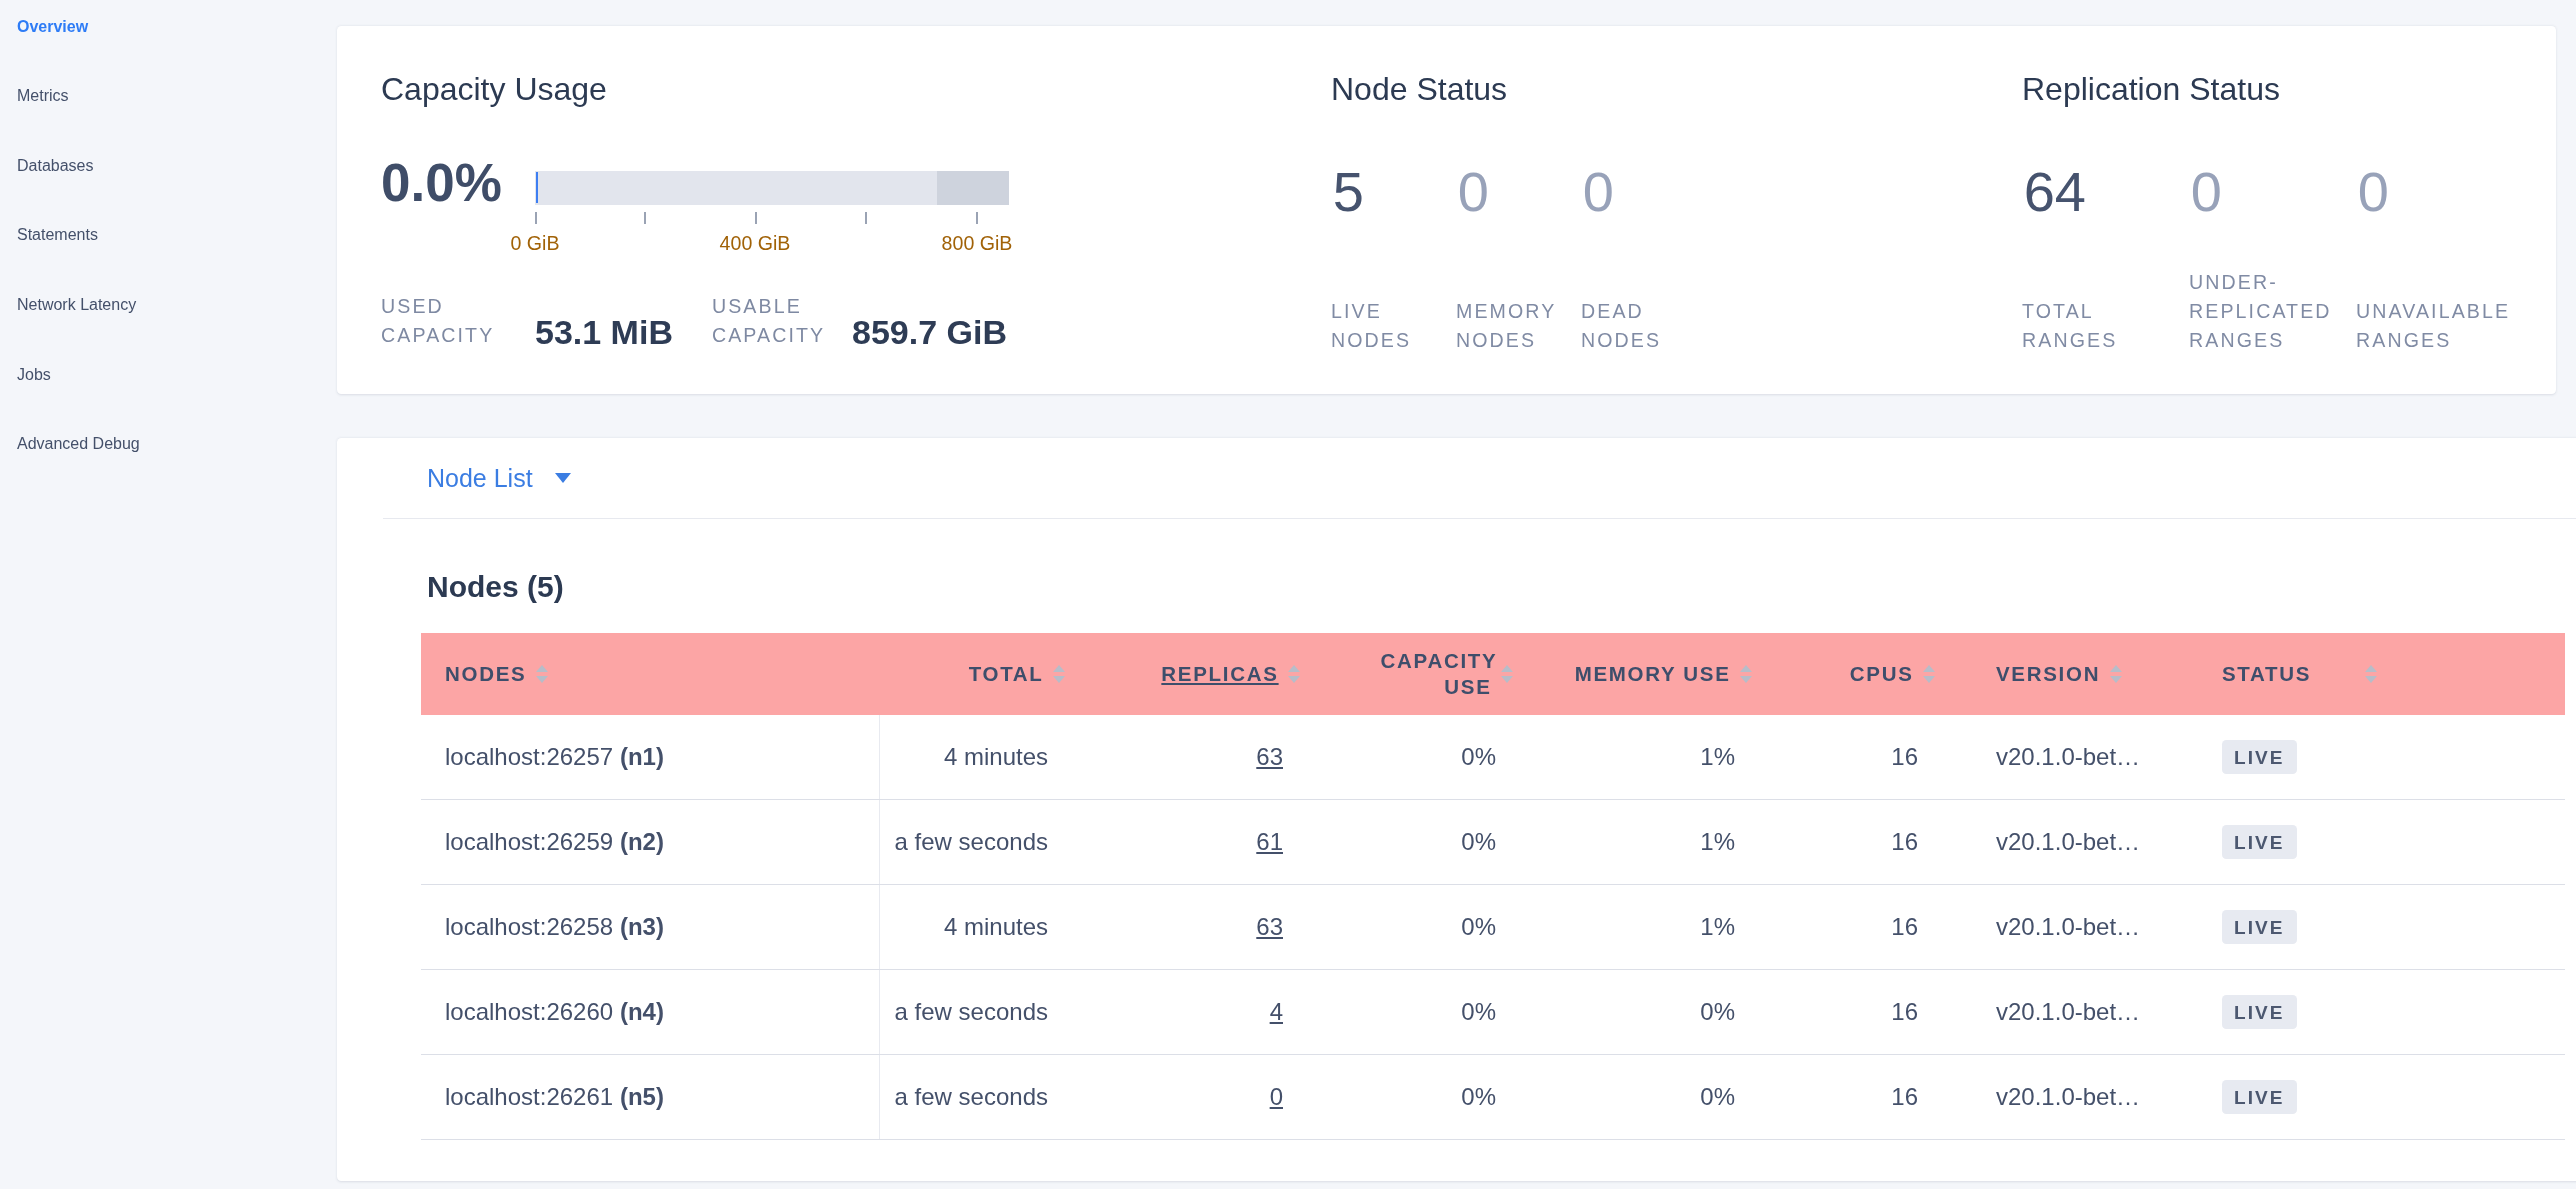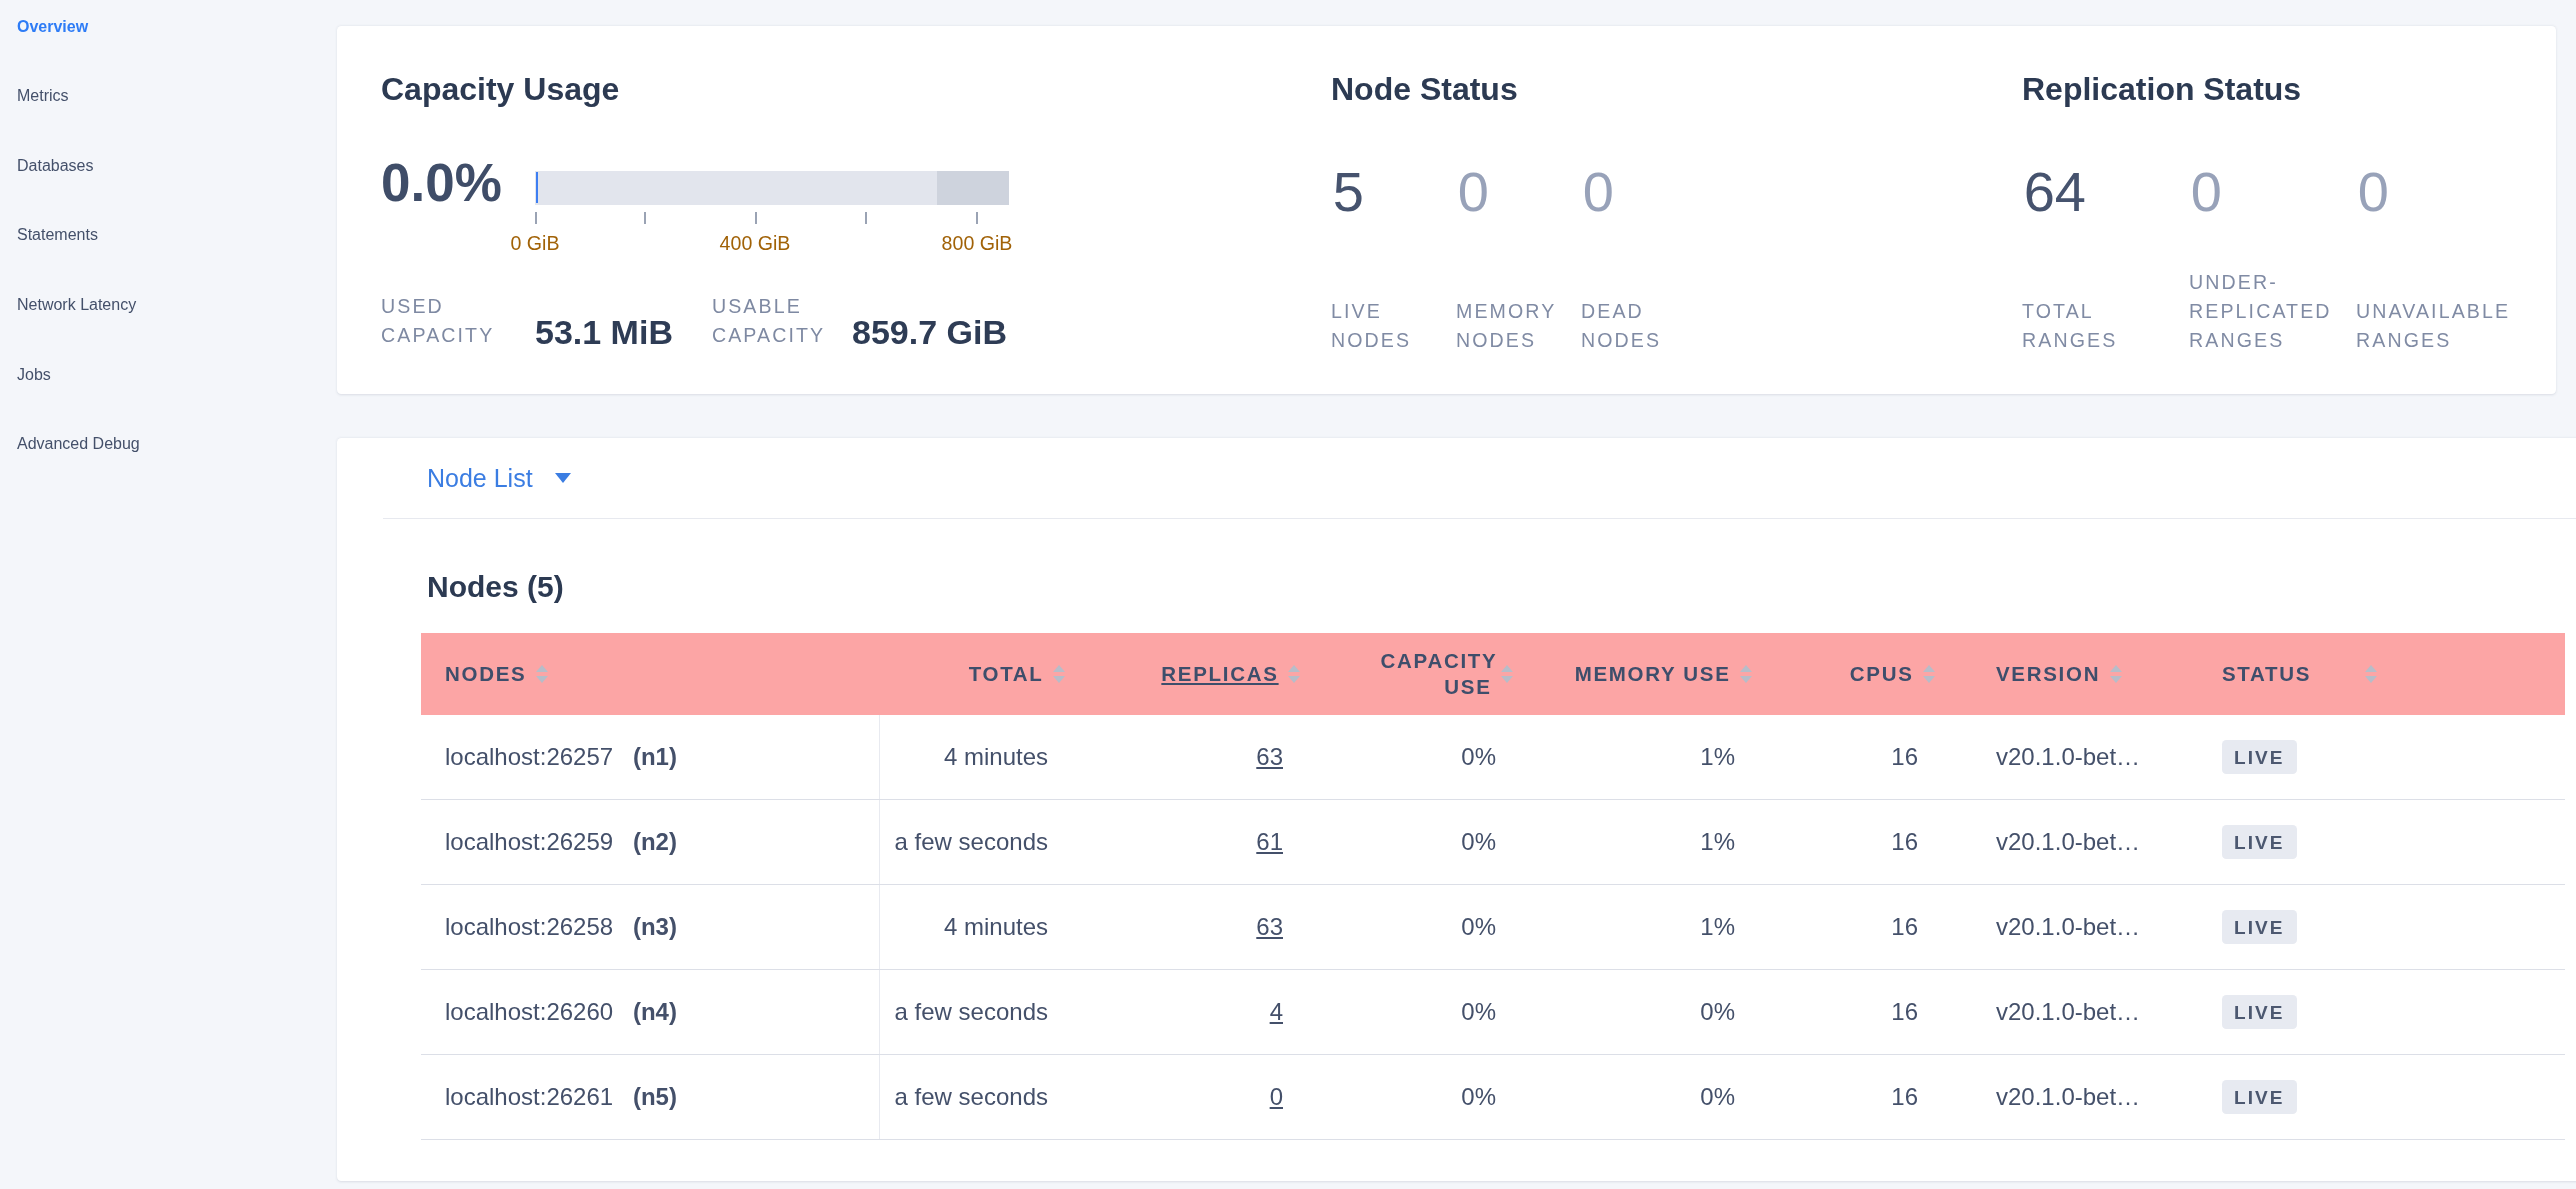--- a/index.html
+++ b/index.html
@@ -15,21 +15,21 @@
   .sidebar{position:absolute;left:0;top:0;width:337px;height:100%;padding:13.6px 0 0 17px;box-sizing:border-box;}
   .side-item{font-size:16px;line-height:25.6px;margin-bottom:44px;color:#44506a;cursor:pointer;}
   .side-item.active{color:#2e7cf6;font-weight:700;}
   
   .card{position:absolute;left:337px;width:2219px;background:#fff;border-radius:4.3px;
         box-shadow:0 0.9px 2.6px rgba(56,68,96,0.14);}
   .card-summary{top:25.6px;height:368px;}
   .card-nodes{top:438px;height:743px;padding-left:46px;}
   
   .panel{position:absolute;top:44px;bottom:39px;}
-  .panel-title{font-size:32px;font-weight:700;color:#2c3a52;line-height:39px;margin:0;}
+  .panel-title{font-size:32px;font-weight:400;color:#2c3a52;line-height:39px;margin:0;}
   .panel-capacity{left:44px;width:921px;}
   .panel-nodestatus{left:994px;width:657px;}
   .panel-replication{left:1685px;width:525px;}
 
   .pct{position:absolute;left:0;top:82px;font-size:53px;font-weight:600;color:#3f4d68;}
   .bar{position:absolute;left:154px;top:101px;width:474px;height:34px;background:#e2e5ed;}
   .bar-used{position:absolute;left:0.9px;top:1.7px;width:2.6px;height:31px;background:#3d7ef2;}
   .bar-reserved{position:absolute;right:0;top:0;width:72px;height:34px;background:#ced3dd;}
   .tick{position:absolute;top:142px;width:1.7px;height:12.8px;background:#9aa3b4;}
   .tick-label{position:absolute;top:162px;width:136px;margin-left:-68px;text-align:center;
@@ -64,21 +64,21 @@
   .th-right{justify-content:flex-end;text-align:right;}
   .sort{display:inline-flex;flex-direction:column;margin-left:9.4px;}
   .sort .up{width:0;height:0;border-left:6px solid transparent;border-right:6px solid transparent;
             border-bottom:7.7px solid #b7bdc9;margin-bottom:3.4px;}
   .sort .down{width:0;height:0;border-left:6px solid transparent;border-right:6px solid transparent;
               border-top:7.7px solid #b7bdc9;}
   .row{height:84px;display:flex;align-items:center;border-bottom:0.9px solid #dcdfe7;
        font-size:24px;color:#44506a;background:#fff;}
   .c1{width:459px;box-sizing:border-box;padding-left:24px;align-self:stretch;
       display:flex;align-items:center;}
-  .row .c1{border-right:0.9px solid #e8eaf0;gap:13px;}
+  .row .c1{border-right:0.9px solid #e8eaf0;}
   .c2{width:185px;box-sizing:border-box;text-align:right;padding-right:17px;}
   .c3{width:235px;box-sizing:border-box;text-align:right;padding-right:17px;text-decoration:underline;}
   .c4{width:213px;box-sizing:border-box;text-align:right;padding-right:17px;}
   .c5{width:239px;box-sizing:border-box;text-align:right;padding-right:17px;}
   .c6{width:183px;box-sizing:border-box;text-align:right;padding-right:17px;}
   .c7{width:243px;box-sizing:border-box;padding-left:61px;}
   .c8{width:386px;box-sizing:border-box;padding-left:44px;gap:44px;}
   .th.c2,.th.c3,.th.c4,.th.c5,.th.c6{padding-right:0;}
   .node-id{font-weight:700;margin-left:6.8px;}
   .badge{display:inline-block;background:#e7eaf1;color:#4c5870;font-size:19px;font-weight:700;

